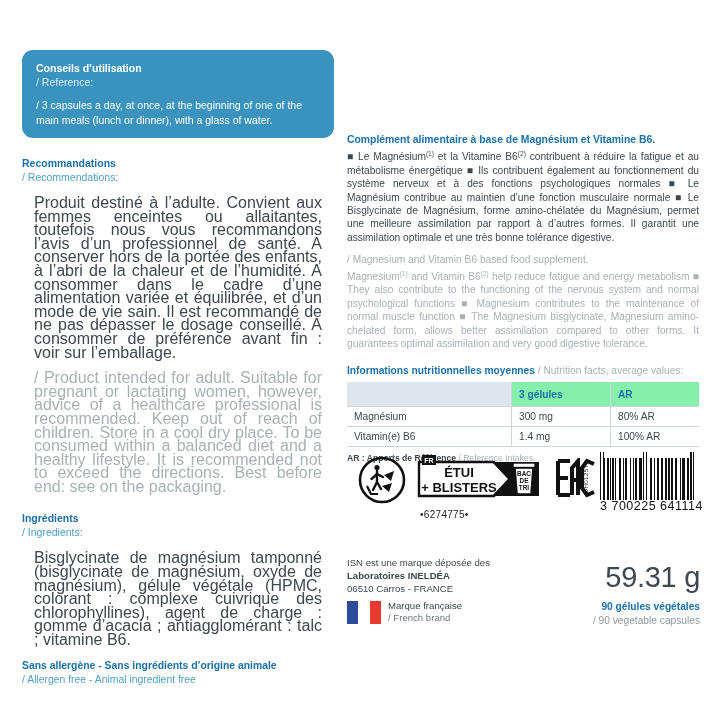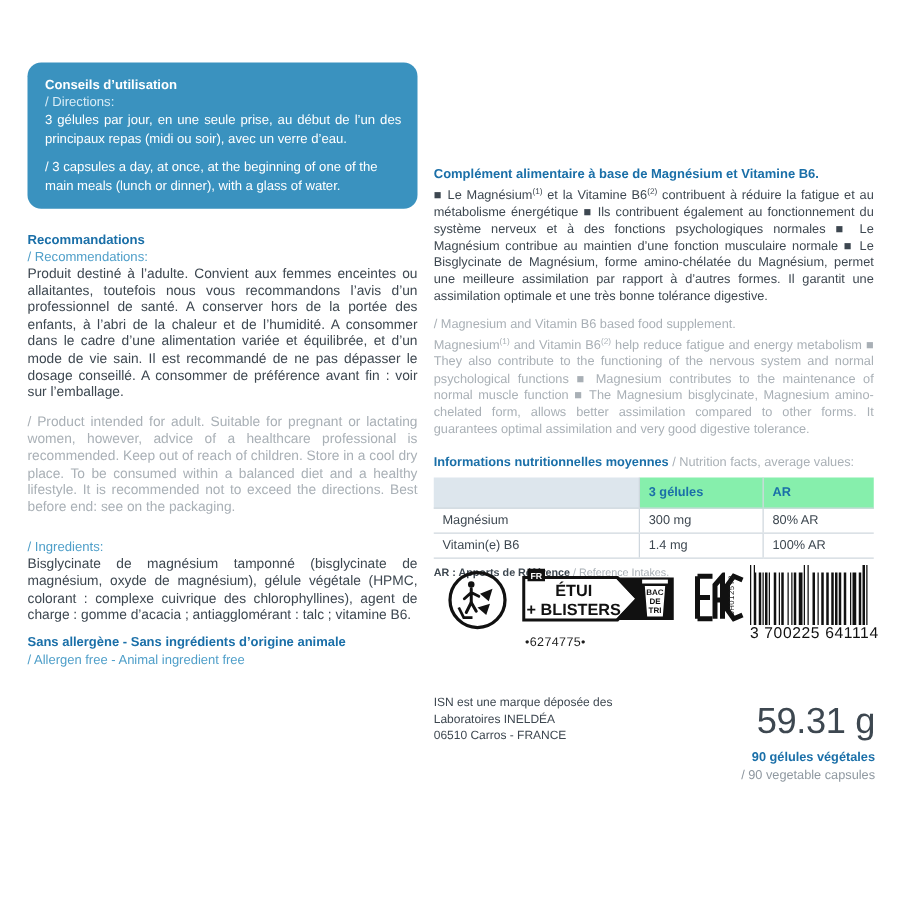--- a/index.html
+++ b/index.html
@@ -24,21 +24,21 @@
     padding:11px 13px 11px 14px;box-sizing:border-box;width:312px;
   }
   .directions-box .t1{font-weight:bold;font-size:10.5px;line-height:14px;}
   .directions-box .t2{font-size:10.5px;line-height:14px;color:#d8ecf6;}
   .directions-box .body{font-size:10.5px;line-height:14.5px;margin-top:0px;}
   .directions-box .body.en-box{margin-top:9px;}
 
   .sect{margin-top:18px;}
   .sect .title{font-size:10.5px;font-weight:bold;color:#1a6fa8;line-height:14px;}
   .sect .title-en{font-size:10.5px;color:#4f9fc9;line-height:14px;}
-  .sect p{margin:0;font-size:11px;line-height:13.6px;}
+  .sect p{margin:12px;font-size:16px;line-height:13.6px;}
   .sect p.en{margin-top:10px;}
 
   .allergen{margin-top:8px;}
   .allergen .a-fr{font-size:10.4px;font-weight:bold;color:#1a6fa8;line-height:14px;}
   .allergen .a-en{font-size:10.4px;color:#4f9fc9;line-height:14px;}
 
   
   .col-right{position:absolute;left:347px;top:132px;width:352px;}
   .claims .c-title{font-size:10.4px;font-weight:bold;color:#1a6fa8;line-height:15px;}
   .claims p{margin:0;font-size:10.2px;line-height:13.4px;}
@@ -86,21 +86,21 @@
   .barcode-wrap{position:absolute;left:242px;top:0px;width:100px;}
   .barcode{height:48px;display:flex;align-items:flex-end;}
   .barcode i{display:block;background:#111;height:100%;}
   .barcode-num{
     font-size:12.5px;color:#111;letter-spacing:.5px;margin-top:-1px;
     white-space:nowrap;font-family:"Liberation Sans", sans-serif;
   }
 
   
   .footer-left{position:absolute;left:347px;top:556px;width:210px;font-size:9.6px;line-height:13.2px;color:#3d4750;}
-  .footer-left b{font-weight:normal;}
+  .footer-left b{font-weight:bold;}
   .flag-row{display:flex;align-items:center;margin-top:4px;}
   .flag{width:34px;height:23px;display:flex;margin-right:7px;}
   .flag .b1{width:11.3px;background:#2b4b9b;}
   .flag .b2{width:11.3px;background:#ffffff;}
   .flag .b3{width:11.4px;background:#e8382f;}
   .flag-txt{font-size:9.6px;line-height:12.4px;}
   .flag-txt .f2{color:#6d767d;}
 
   .footer-right{position:absolute;left:540px;top:560px;width:160px;text-align:right;}
   .weight{font-size:29px;color:#3d4750;line-height:34px;letter-spacing:-.3px;}
@@ -109,33 +109,33 @@
 </style>
 </head>
 <body>
 
 <div class="page">
 
   <div class="col-left">
 
     <div class="directions-box">
       <div class="t1">Conseils d’utilisation</div>
-      <div class="t2">/ Directions:</div>
-      <div class="body just">3 gélules par jour, en une seule prise, au début de l’un des principaux repas (midi ou soir), avec un verre d’eau.</div>
+      <div class="t2">/ Reference:</div>
       <div class="body en-box">/ 3 capsules a day, at once, at the beginning of one of the main meals (lunch or dinner), with a glass of water.</div>
     </div>
 
     <div class="sect">
       <div class="title">Recommandations</div>
       <div class="title-en">/ Recommendations:</div>
       <p class="fr just">Produit destiné à l’adulte. Convient aux femmes enceintes ou allaitantes, toutefois nous vous recommandons l’avis d’un professionnel de santé. A conserver hors de la portée des enfants, à l’abri de la chaleur et de l’humidité. A consommer dans le cadre d’une alimentation variée et équilibrée, et d’un mode de vie sain. Il est recommandé de ne pas dépasser le dosage conseillé. A consommer de préférence avant fin : voir sur l’emballage.</p>
       <p class="en just">/ Product intended for adult. Suitable for pregnant or lactating women, however, advice of a healthcare professional is recommended. Keep out of reach of children. Store in a cool dry place. To be consumed within a balanced diet and a healthy lifestyle. It is recommended not to exceed the directions. Best before end: see on the packaging.</p>
     </div>
 
     <div class="sect">
+      <div class="title">Ingrédients</div>
       <div class="title-en">/ Ingredients:</div>
       <p class="fr just">Bisglycinate de magnésium tamponné (bisglycinate de magnésium, oxyde de magnésium), gélule végétale (HPMC, colorant : complexe cuivrique des chlorophyllines), agent de charge : gomme d’acacia ; antiagglomérant : talc ; vitamine B6.</p>
     </div>
 
     <div class="allergen">
       <div class="a-fr">Sans allergène - Sans ingrédients d’origine animale</div>
       <div class="a-en">/ Allergen free - Animal ingredient free</div>
     </div>
   </div>
 
@@ -280,20 +280,31 @@
           <i style="width: 1.4px; background: rgb(17, 17, 17); height: 100%;"></i>
         </div>
       <div class="barcode-num">3  700225  641114</div>
     </div>
   </div>
 
   <div class="footer-left">
     <div>ISN est une marque déposée des</div>
     <div><b>Laboratoires INELDÉA</b></div>
     <div>06510 Carros - FRANCE</div>
+    <div class="flag-row">
+      <div class="flag">
+        <div class="b1"></div>
+          <div class="b2"></div>
+          <div class="b3"></div>
+      </div>
+      <div class="flag-txt">
+        <div>Marque française</div>
+        <div class="f2">/ French brand</div>
+      </div>
+    </div>
   </div>
 
   <div class="footer-right">
     <div class="weight">59.31 g</div>
     <div class="caps-fr">90 gélules végétales</div>
     <div class="caps-en">/ 90 vegetable capsules</div>
   </div>
 
 </div>
 

